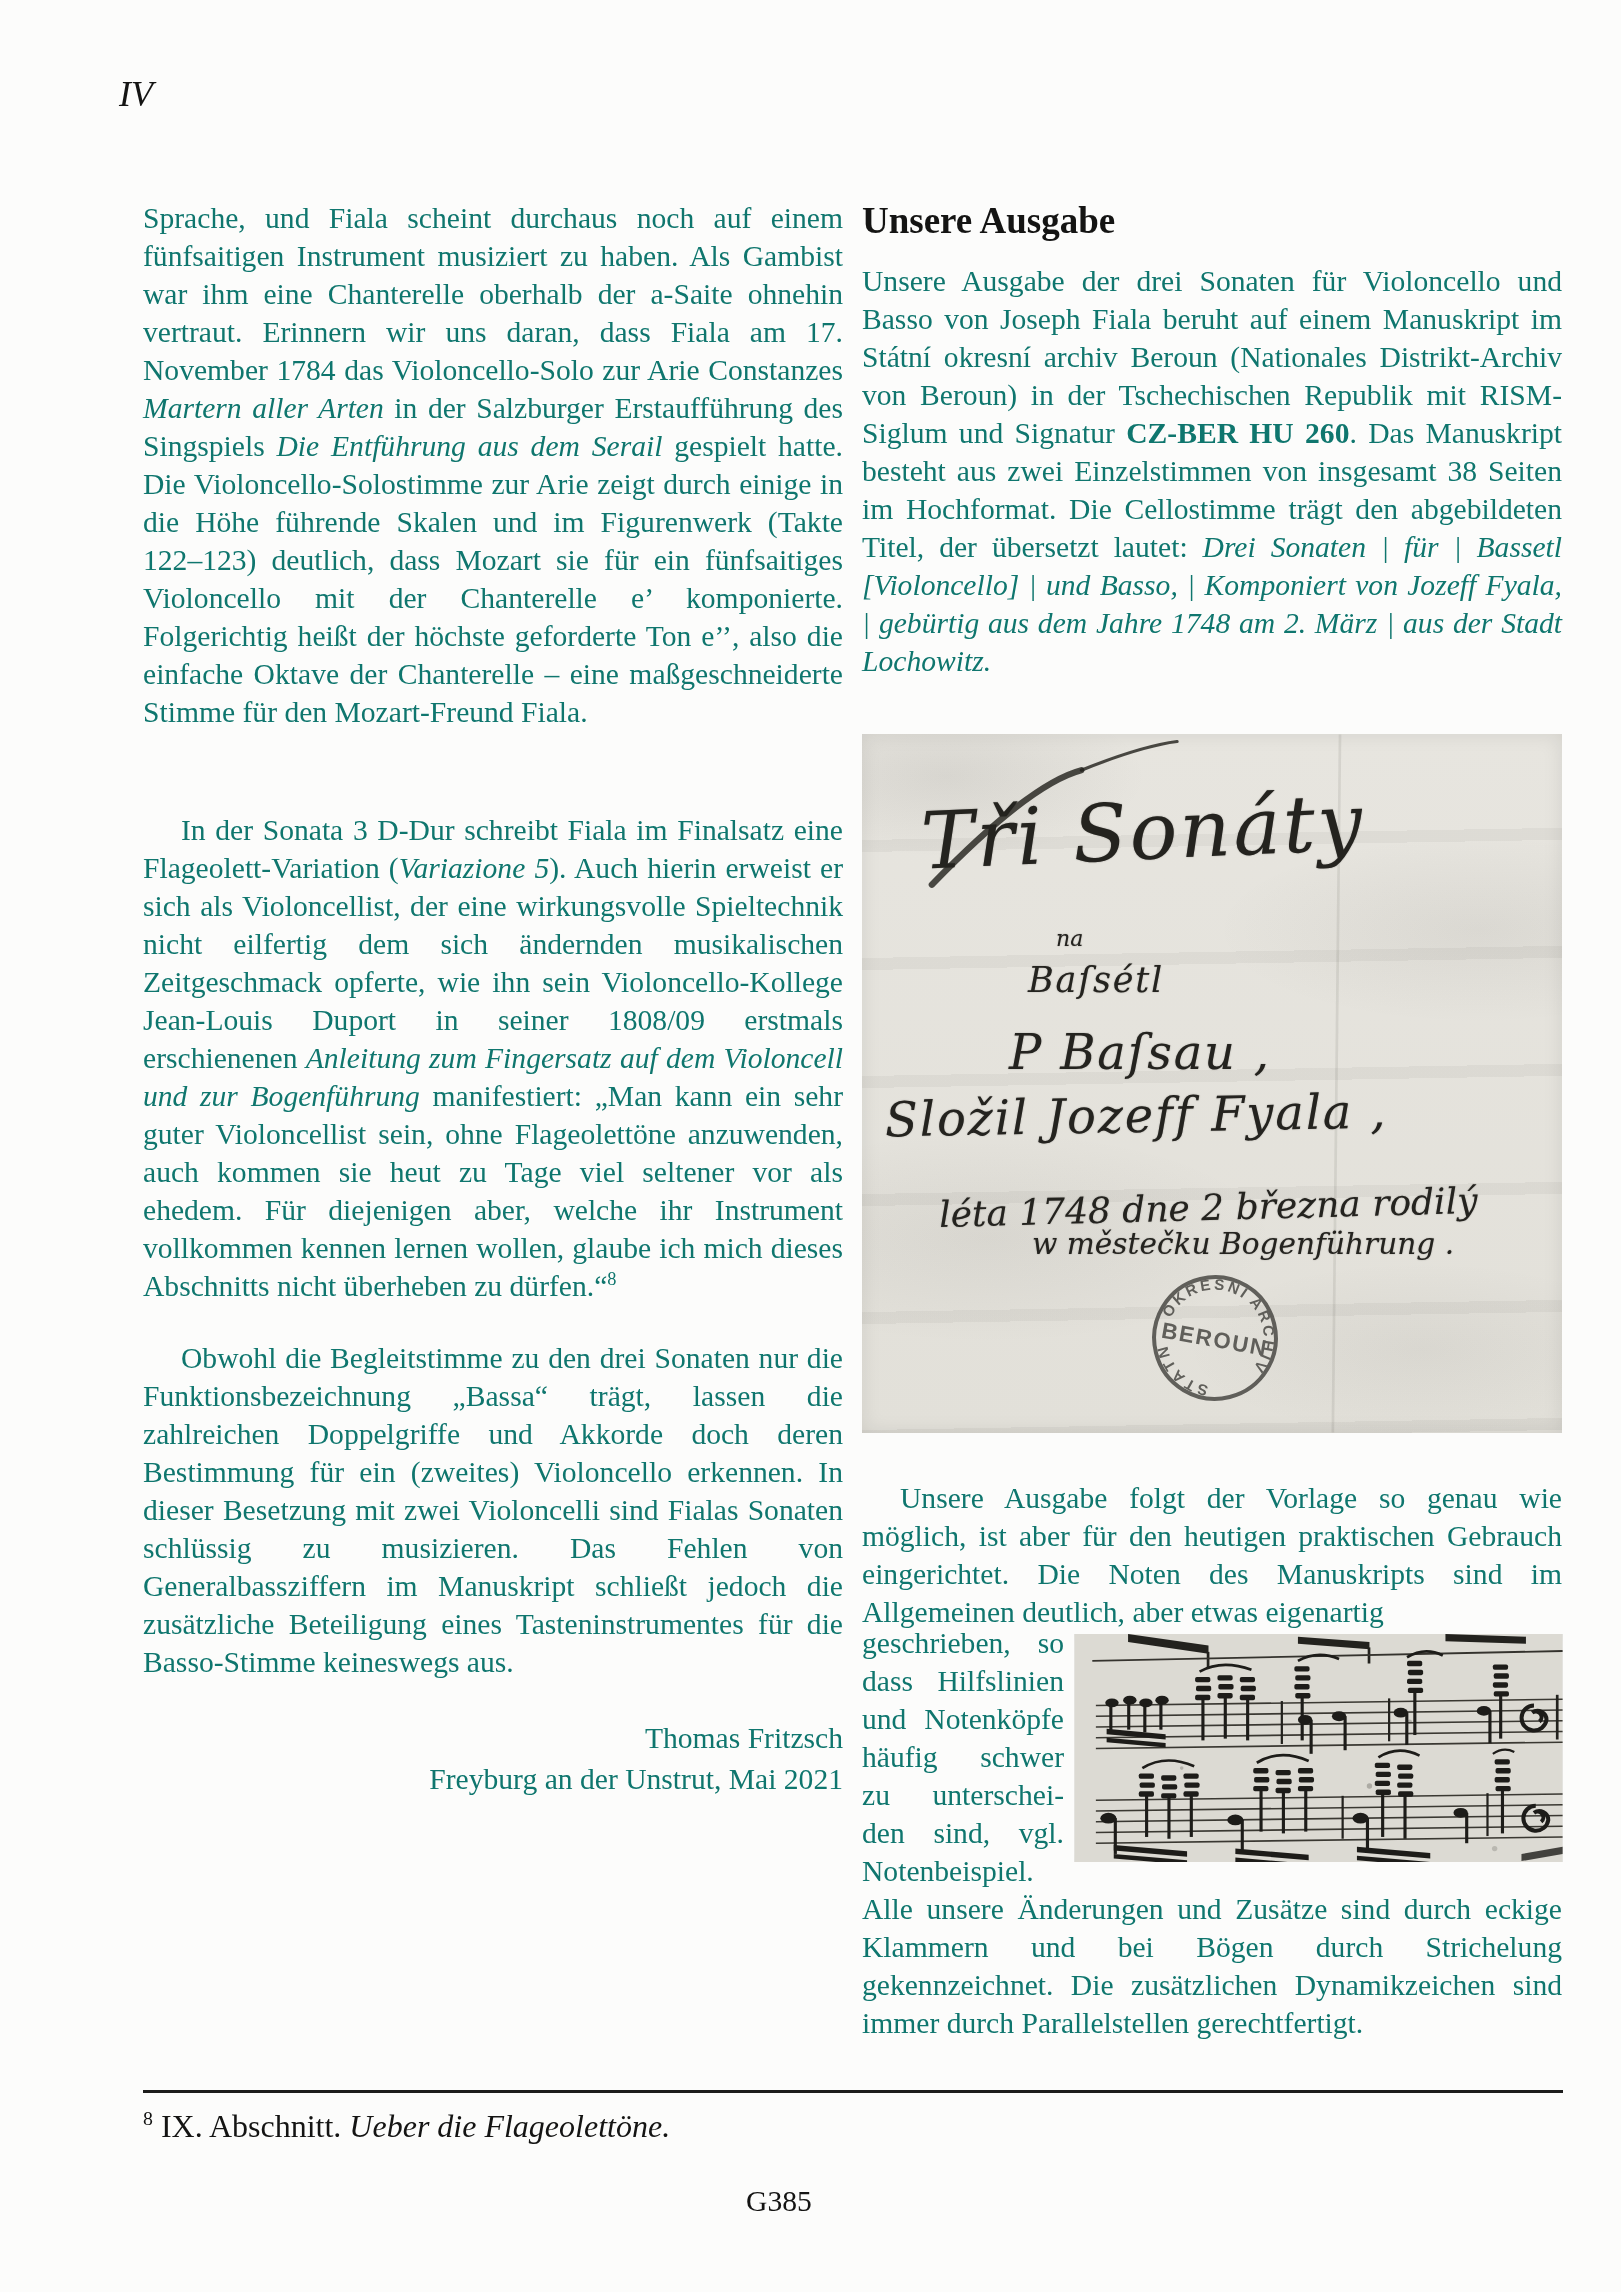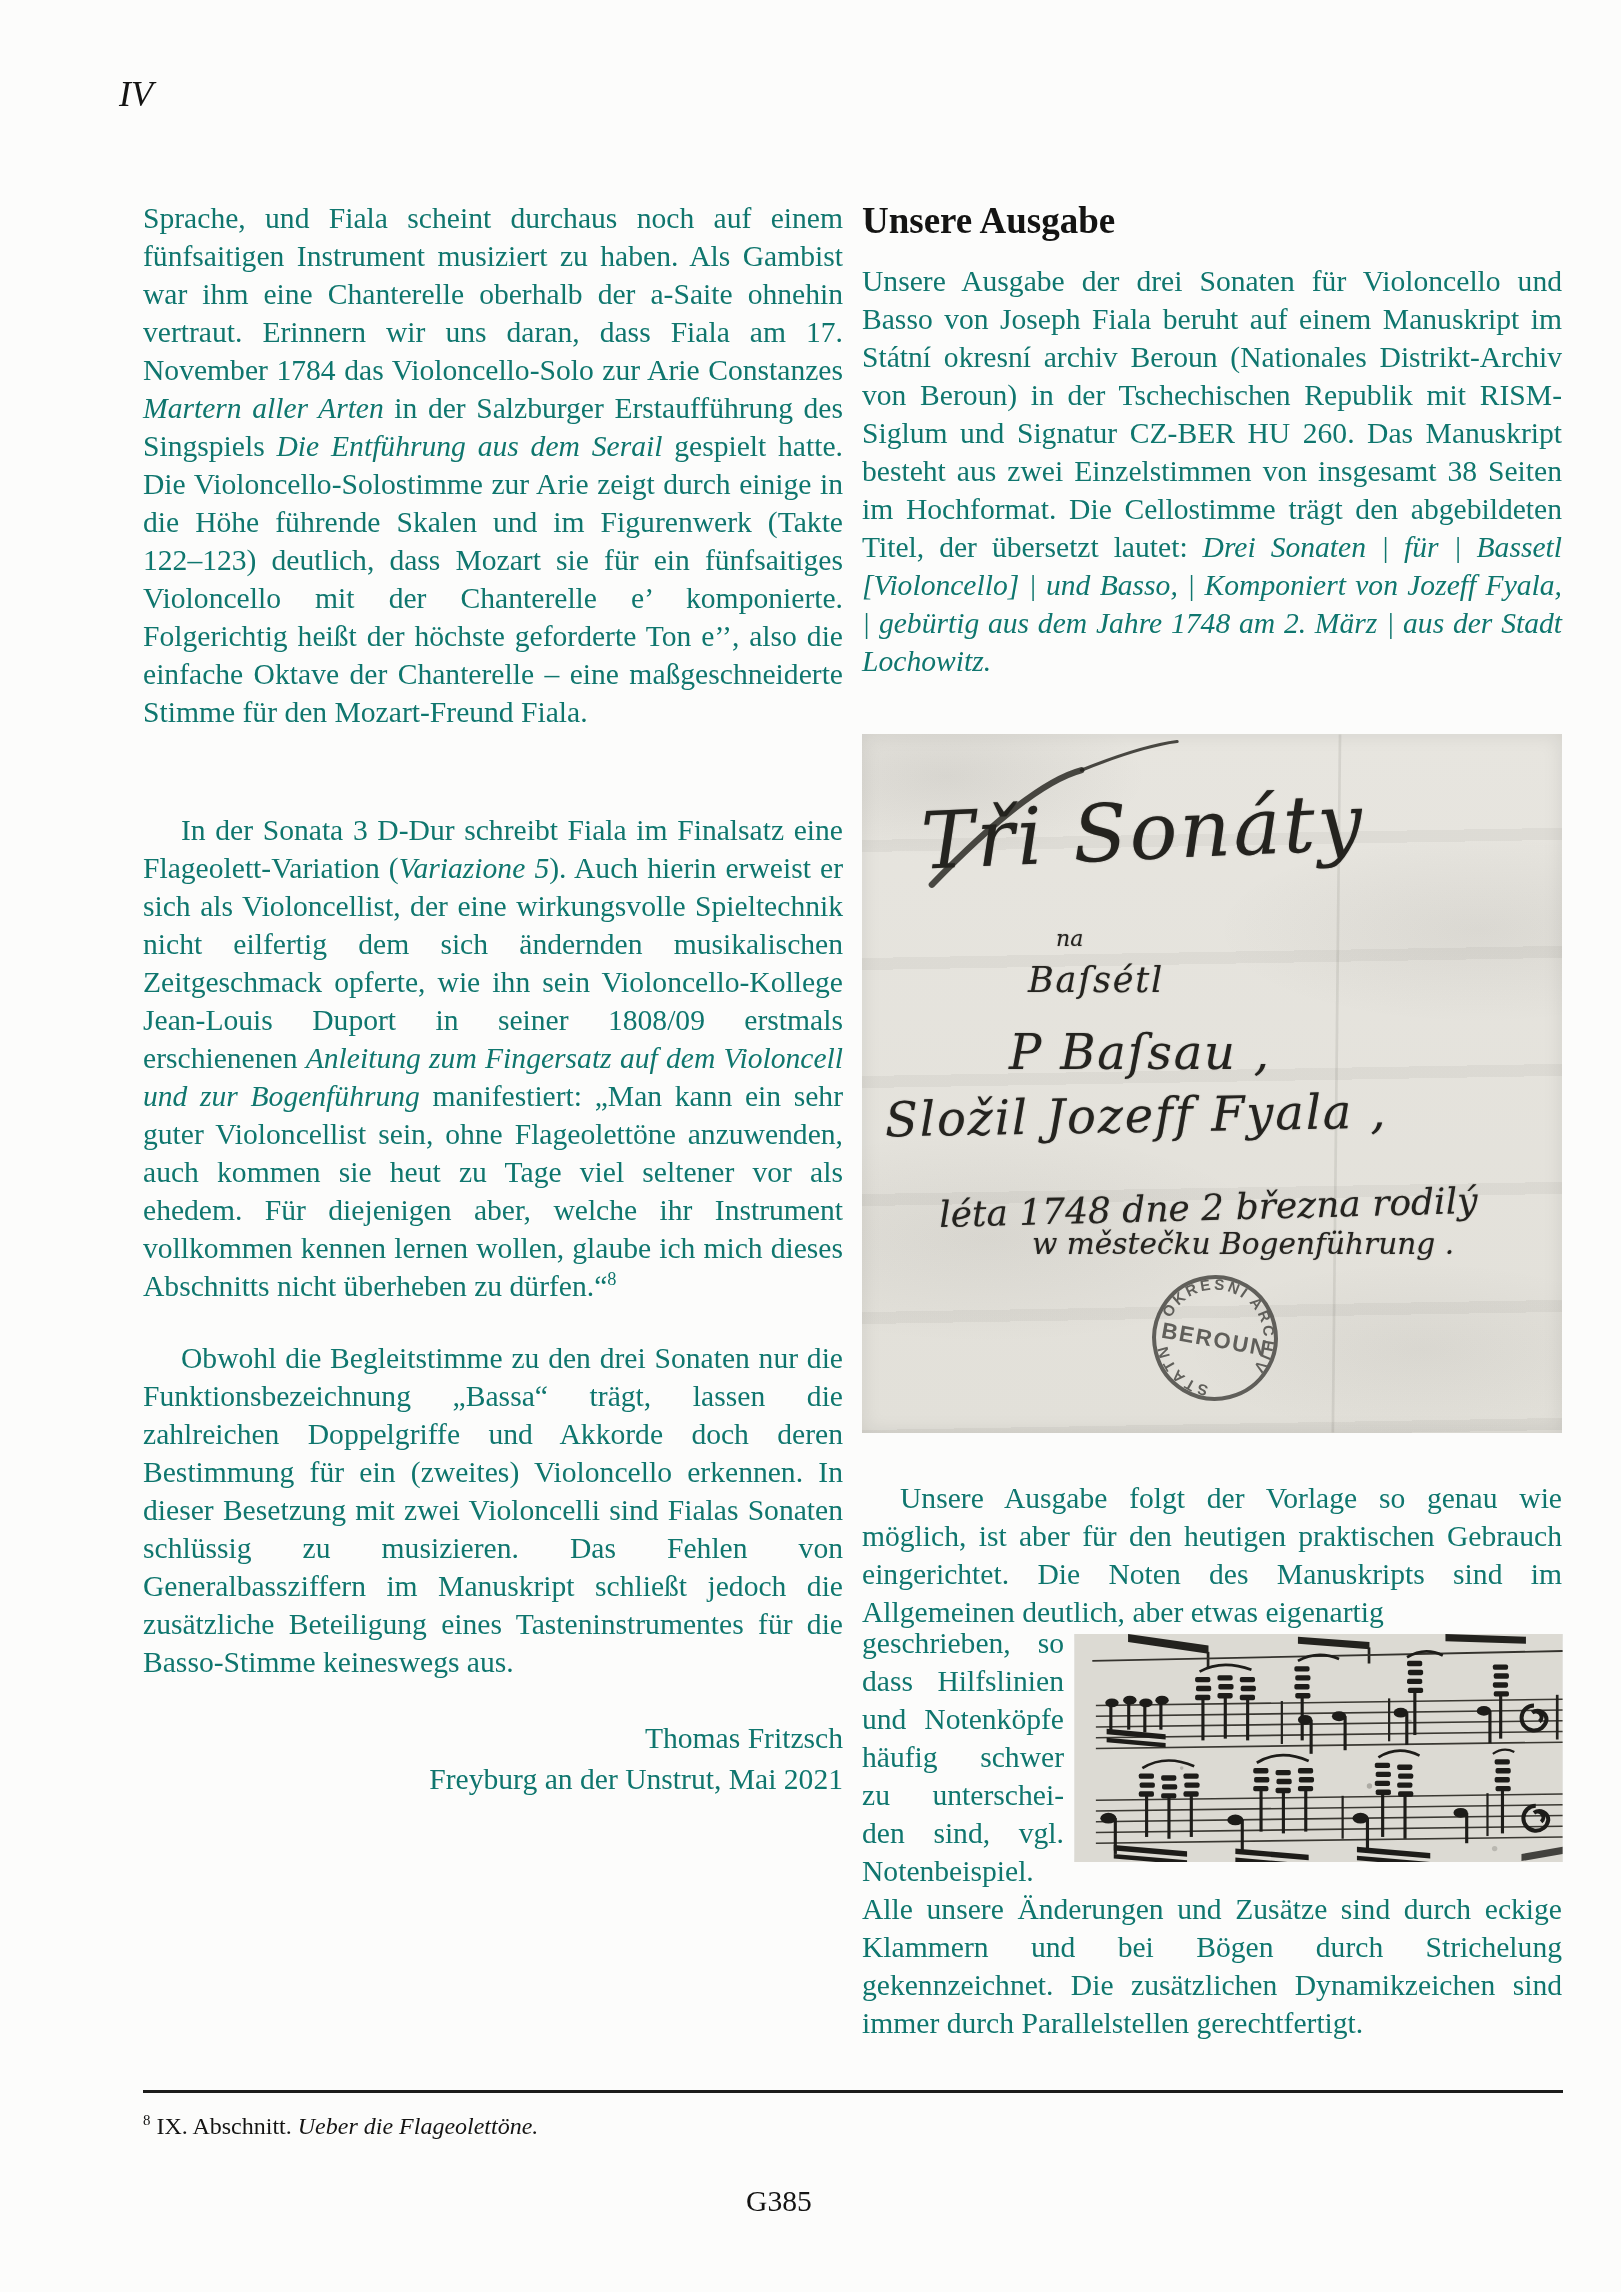--- a/index.html
+++ b/index.html
@@ -5,21 +5,21 @@
   * { box-sizing: border-box; margin: 0; padding: 0; }
   html,body { background:#ffffff; }
   .sheet{
     position:relative; width:1622px; height:2293px;
     background:#fcfcfb; overflow:hidden;
     font-family:"Liberation Serif", serif; color:#141413;
   }
   .body-text{ font-size:29.6px; line-height:38px; text-align:justify; color:#0f766e; }
   .indent{ text-indent:38px; }
   .r-i{ font-style:italic; }
-  .r-b{ font-weight:400; }
+  .r-b{ font-weight:700; }
   .r-sup{ vertical-align:super; font-size:0.62em; line-height:0; }
 
   #page-number{
     position:absolute; left:119px; top:75px;
     font-style:italic; font-size:36px; line-height:39px;text-align:center;
   }
 
   .col{ position:absolute; width:700px; }
   #col-left{ left:143px; top:0; }
   #col-right{ left:862px; top:0; }
@@ -71,21 +71,21 @@
     position:absolute; left:212px; top:1634px; width:489px; height:228px;
     box-shadow: inset 0 0 12.5px rgba(0,0,0,.10);
   }
 
   #footnote-rule{
     position:absolute; left:143px; top:2090px; width:1420px; height:2.7px;
     background:#1c1c1b;
   }
   #footnote{
     position:absolute; left:143px; top:2108px; width:1254px;
-    font-size:24px; line-height:36px;
+    font-size:32px; line-height:36px;
   }
   #page-footer{
     position:absolute; left:0; top:2185px; width:1558px;
     text-align:center; font-size:29.6px;
   }
 </style>
 </head>
 <body>
 
 <div class="sheet">

